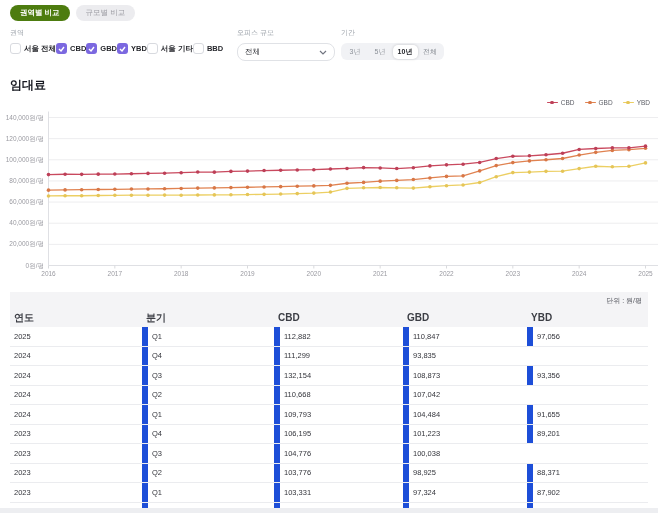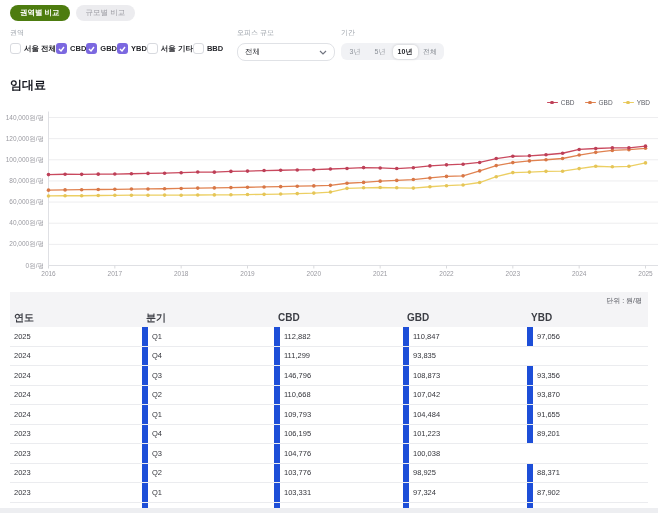--- a/index.html
+++ b/index.html
@@ -337,30 +337,29 @@
       </div>
       <div class="trow">
         <div class="cell">2024</div>
         <div class="cell">Q4</div>
         <div class="cell">111,299</div>
         <div class="cell">93,835</div>
       </div>
       <div class="trow">
         <div class="cell">2024</div>
         <div class="cell">Q3</div>
-        <div class="cell">146,796</div>
+        <div class="cell">132,154</div>
         <div class="cell">108,873</div>
         <div class="cell">93,356</div>
       </div>
       <div class="trow">
         <div class="cell">2024</div>
         <div class="cell">Q2</div>
         <div class="cell">110,668</div>
         <div class="cell">107,042</div>
-        <div class="cell">93,870</div>
       </div>
       <div class="trow">
         <div class="cell">2024</div>
         <div class="cell">Q1</div>
         <div class="cell">109,793</div>
         <div class="cell">104,484</div>
         <div class="cell">91,655</div>
       </div>
       <div class="trow">
         <div class="cell">2023</div>

